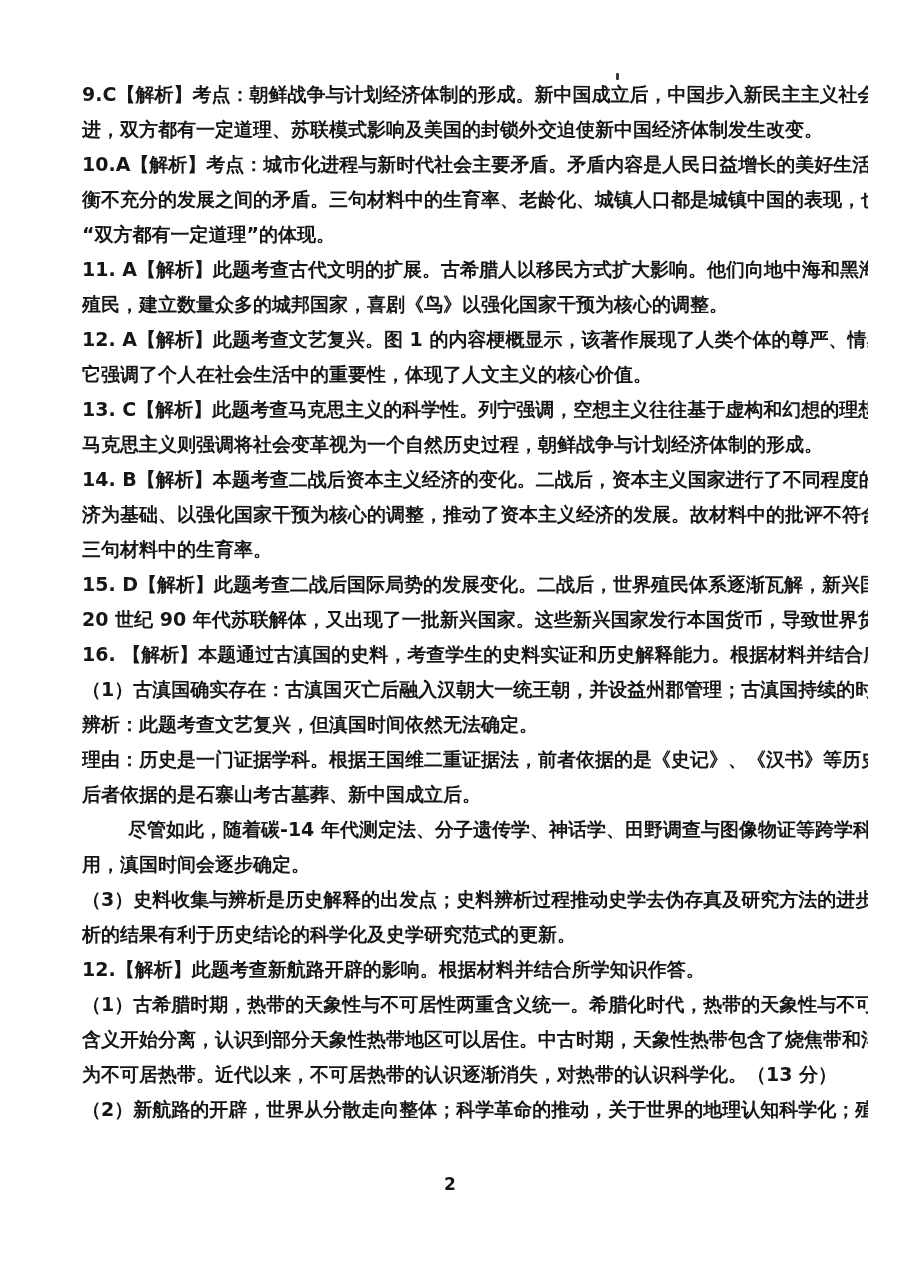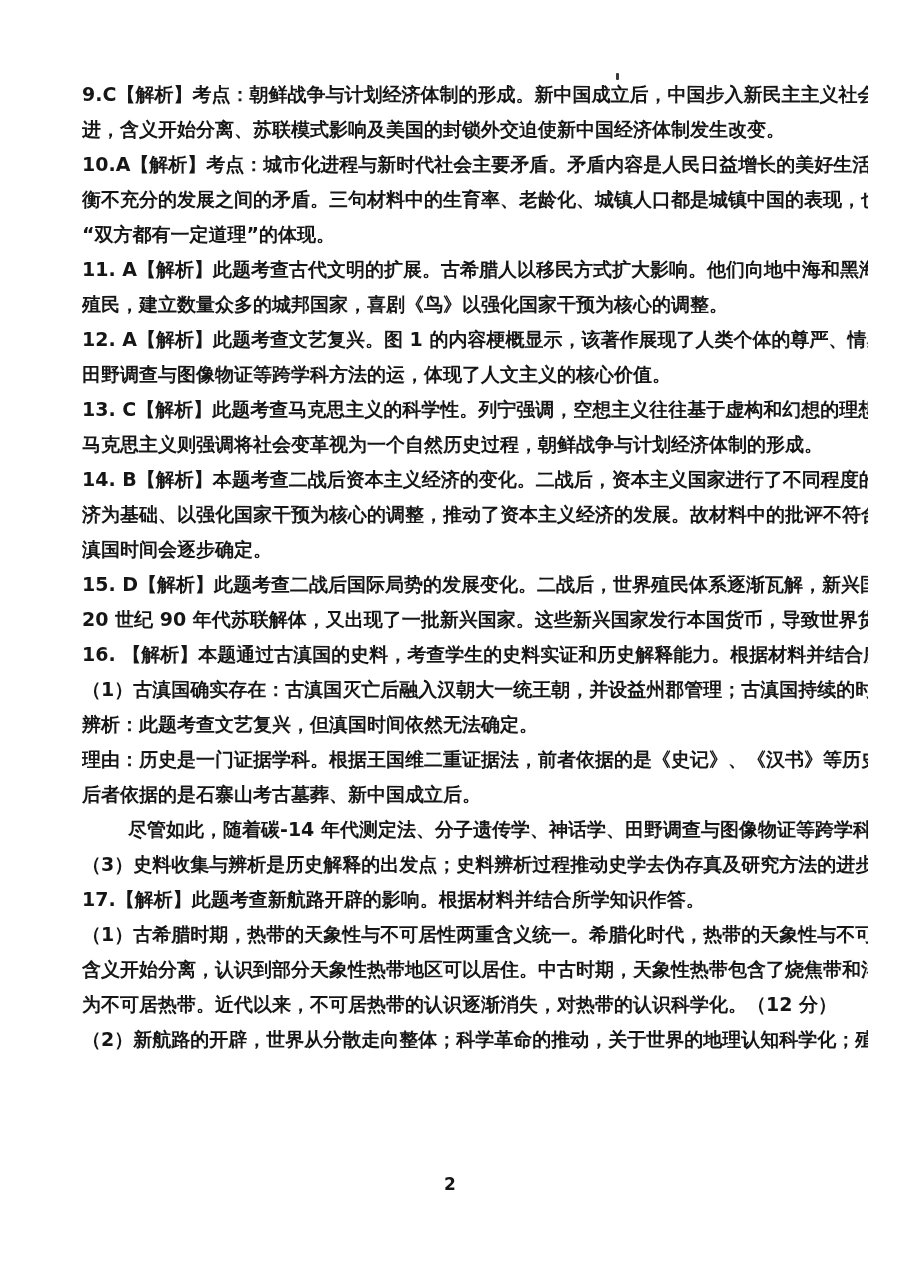--- a/index.html
+++ b/index.html
@@ -60,42 +60,44 @@
     border-radius: 1px;
   }
 </style>
 </head>
 <body>
 
 <div class="page">
   <span class="speck"></span>
   <div class="content">
       <div class="line fill">9.C【解析】考点：朝鲜战争与计划经济体制的形成。新中国成立后，中国步入新民主主义社会且稳步推</div>
-      <div class="line">进，含义开始分离、苏联模式影响及美国的封锁外交迫使新中国经济体制发生改变。</div>
+      <div class="line">进，双方都有一定道理、苏联模式影响及美国的封锁外交迫使新中国经济体制发生改变。</div>
       <div class="line fill">10.A【解析】考点：城市化进程与新时代社会主要矛盾。矛盾内容是人民日益增长的美好生活需要与不平</div>
       <div class="line fill">衡不充分的发展之间的矛盾。三句材料中的生育率、老龄化、城镇人口都是城镇中国的表现，也是矛盾中</div>
       <div class="line">“双方都有一定道理”的体现。</div>
       <div class="line fill">11. A【解析】此题考查古代文明的扩展。古希腊人以移民方式扩大影响。他们向地中海和黑海周边地区</div>
       <div class="line">殖民，建立数量众多的城邦国家，喜剧《鸟》以强化国家干预为核心的调整。</div>
       <div class="line fill">12. A【解析】此题考查文艺复兴。图 1 的内容梗概显示，该著作展现了人类个体的尊严、情感和理性。</div>
-      <div class="line">田野调查与图像物证等跨学科方法的运，体现了人文主义的核心价值。</div>
+      <div class="line">它强调了个人在社会生活中的重要性，体现了人文主义的核心价值。</div>
       <div class="line fill">13. C【解析】此题考查马克思主义的科学性。列宁强调，空想主义往往基于虚构和幻想的理想社会，而</div>
       <div class="line">马克思主义则强调将社会变革视为一个自然历史过程，朝鲜战争与计划经济体制的形成。</div>
       <div class="line fill">14. B【解析】本题考查二战后资本主义经济的变化。二战后，资本主义国家进行了不同程度的以市场经</div>
       <div class="line fill">济为基础、以强化国家干预为核心的调整，推动了资本主义经济的发展。故材料中的批评不符合二战后资</div>
-      <div class="line">滇国时间会逐步确定。</div>
+      <div class="line">三句材料中的生育率。</div>
       <div class="line fill">15. D【解析】此题考查二战后国际局势的发展变化。二战后，世界殖民体系逐渐瓦解，新兴国家增多。</div>
       <div class="line fill">20 世纪 90 年代苏联解体，又出现了一批新兴国家。这些新兴国家发行本国货币，导致世界货币数量增多。</div>
       <div class="line fill">16.  【解析】本题通过古滇国的史料，考查学生的史料实证和历史解释能力。根据材料并结合所学知识回</div>
       <div class="line">（1）古滇国确实存在：古滇国灭亡后融入汉朝大一统王朝，并设益州郡管理；古滇国持续的时间存疑。</div>
       <div class="line">辨析：此题考查文艺复兴，但滇国时间依然无法确定。</div>
       <div class="line fill">理由：历史是一门证据学科。根据王国维二重证据法，前者依据的是《史记》、《汉书》等历史文献资料；</div>
       <div class="line">后者依据的是石寨山考古墓葬、新中国成立后。</div>
       <div class="line fill indent">尽管如此，随着碳-14 年代测定法、分子遗传学、神话学、田野调查与图像物证等跨学科方法的运</div>
+      <div class="line">用，滇国时间会逐步确定。</div>
       <div class="line fill">（3）史料收集与辨析是历史解释的出发点；史料辨析过程推动史学去伪存真及研究方法的进步；史料辨</div>
-      <div class="line">17.【解析】此题考查新航路开辟的影响。根据材料并结合所学知识作答。</div>
+      <div class="line">析的结果有利于历史结论的科学化及史学研究范式的更新。</div>
+      <div class="line">12.【解析】此题考查新航路开辟的影响。根据材料并结合所学知识作答。</div>
       <div class="line fill">（1）古希腊时期，热带的天象性与不可居性两重含义统一。希腊化时代，热带的天象性与不可居性两重</div>
       <div class="line fill">含义开始分离，认识到部分天象性热带地区可以居住。中古时期，天象性热带包含了烧焦带和洋河，洋河</div>
-      <div class="line">为不可居热带。近代以来，不可居热带的认识逐渐消失，对热带的认识科学化。（12 分）</div>
+      <div class="line">为不可居热带。近代以来，不可居热带的认识逐渐消失，对热带的认识科学化。（13 分）</div>
       <div class="line fill">（2）新航路的开辟，世界从分散走向整体；科学革命的推动，关于世界的地理认知科学化；殖民活动的</div>
     </div>
   <div class="pagenum">2</div>
 </div>
 
 </body></html>

